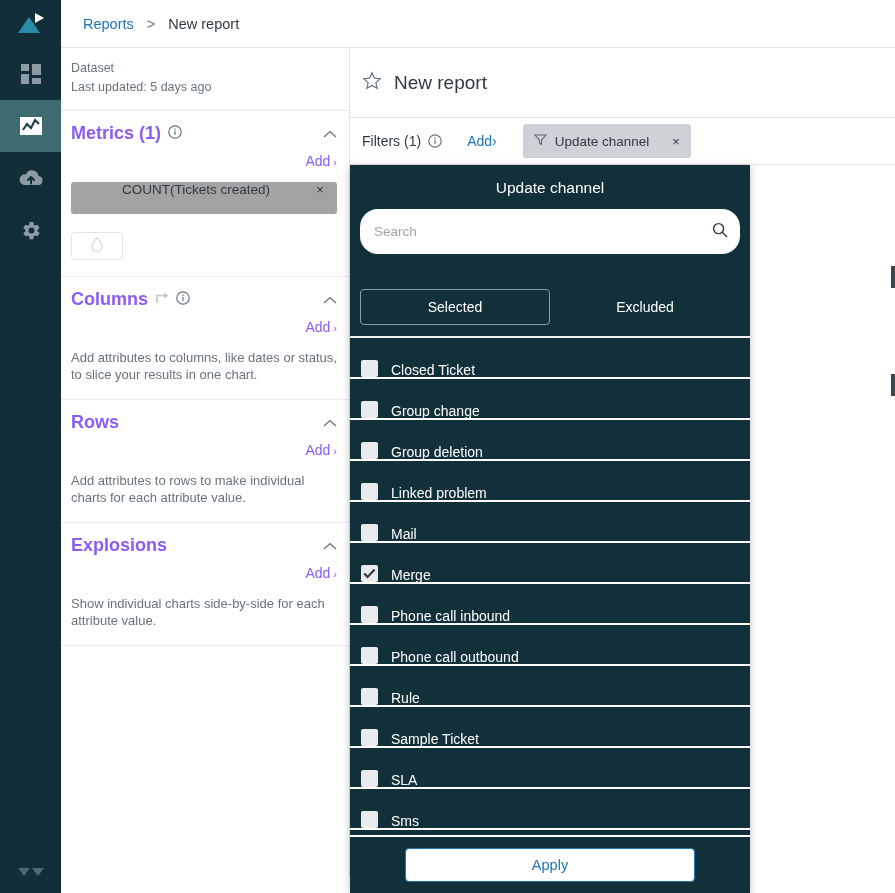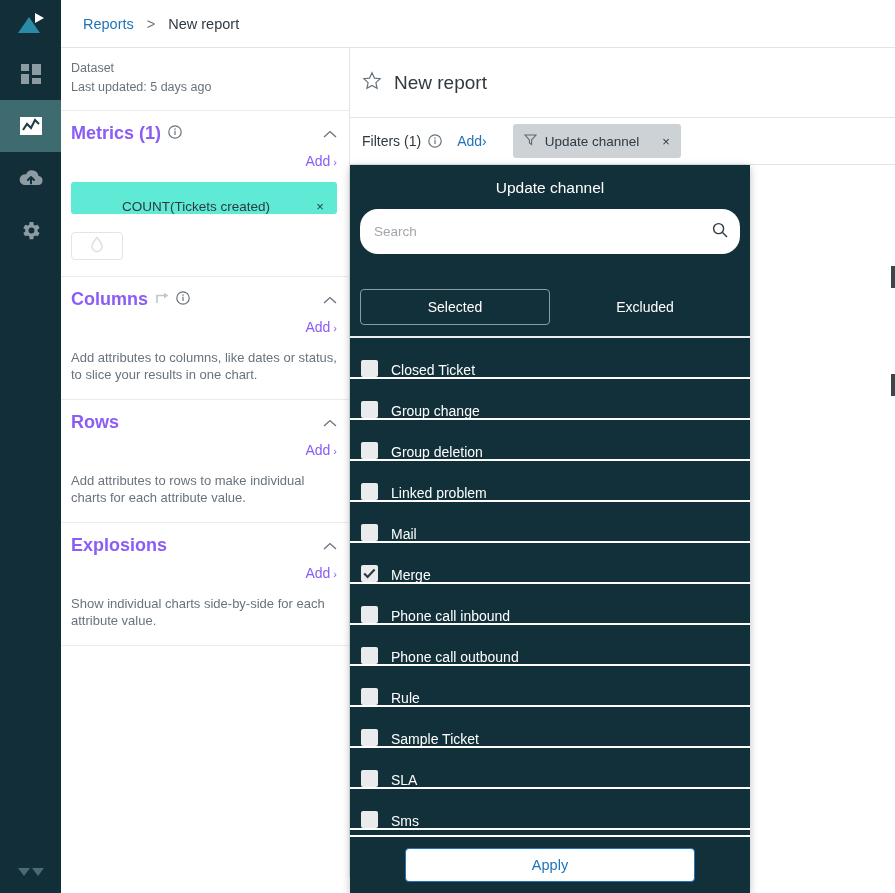--- a/index.html
+++ b/index.html
@@ -52,22 +52,22 @@
   .sec-head { display: flex; align-items: center; }
   .sec-title { font-size: 18px; color: #8b5cf6; font-weight: bold; }
   .sec-icons { display: flex; align-items: center; gap: 6px; margin-left: 7px; }
   .chev { margin-left: auto; color: #68737d; }
   .add-row { text-align: right; margin-top: 8px; }
   .add-link { color: #8b5cf6; font-size: 14px; cursor: pointer; }
   .add-link .ar { font-size: 11px; margin-left: 3px; }
   .hint { font-size: 13px; color: #68737d; line-height: 17px; margin-top: 13px; }
 
   .chip-metric {
-    margin-top: 12px; height: 32px; background: #5eead4; border-radius: 3px;
-    display: flex; align-items: flex-end; position: relative;
+    margin-top: 12px; height: 32px; background: #a3a3a3; border-radius: 3px;
+    display: flex; align-items: flex-start; position: relative;
   }
   .chip-metric .txt { flex: 1; text-align: center; font-size: 13.5px; color: #2f3941; padding-left: 18px;}
   .chip-metric .x { width: 34px; text-align: center; font-size: 13px; color: #2f3941; cursor: pointer; }
 
   .drop-btn {
     margin-top: 18px; width: 52px; height: 28px; border: 1px solid #e2e4e6;
     border-radius: 4px; background: #fff; display: flex; align-items: center; justify-content: center;
     cursor: pointer;
   }
 
@@ -80,21 +80,21 @@
   .star { margin-right: 12px; cursor: pointer; }
   .report-title { font-size: 19px; color: #2f3941; }
 
   .filter-bar {
     position: absolute; left: 350px; top: 118px; right: 0; height: 47px;
     background: #fff; border-bottom: 1px solid #e2e4e6;
     display: flex; align-items: center; padding-left: 12px;
   }
   .flt-label { font-size: 14px; color: #2f3941; }
   .flt-info { margin-left: 7px; display: flex; align-items: center; }
-  .flt-add { color: #1f73b7; font-size: 14px; margin-left: 15px; cursor: pointer; }
+  .flt-add { color: #1f73b7; font-size: 14px; margin-left: 25px; cursor: pointer; }
   .flt-chip {
     margin-left: 26px; height: 34px; background: #cdd2d6; border-radius: 3px;
     display: flex; align-items: center; padding: 0 11px 0 11px; cursor: pointer;
   }
   .flt-chip .fn { font-size: 13.5px; color: #2f3941; margin-left: 8px; }
   .flt-chip .fx { font-size: 13px; color: #2f3941; margin-left: 23px; }
 
   
   .canvas { position: absolute; left: 350px; top: 166px; right: 0; bottom: 0; background: #fff; }
   .edge-frag { position: absolute; right: 0; width: 4px; height: 22px; background: #3c474d; }

